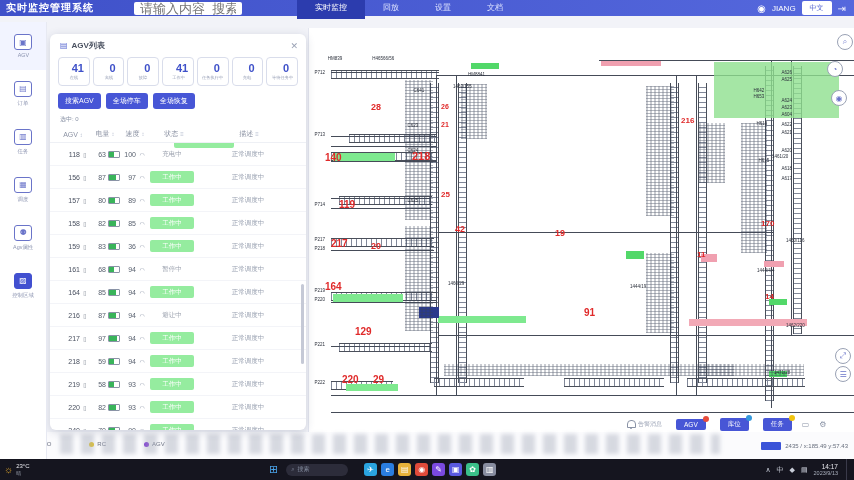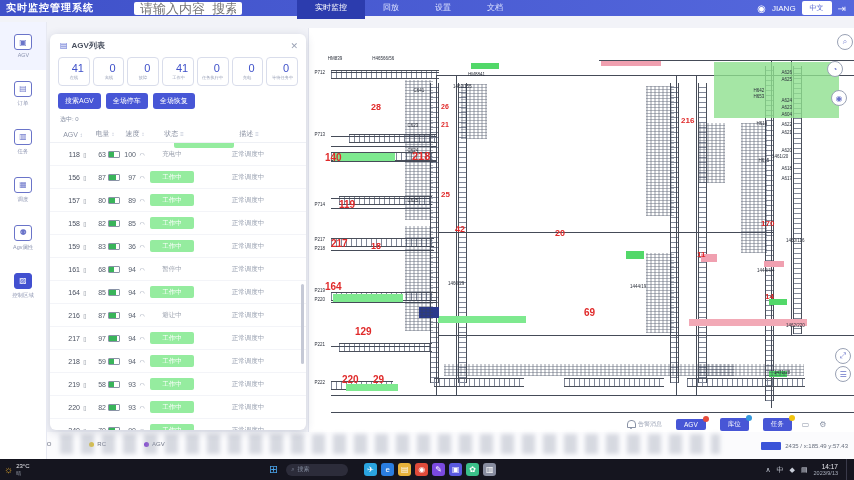--- a/index.html
+++ b/index.html
@@ -30,21 +30,21 @@
   
   #panel{position:absolute;left:50px;top:34px;width:256px;height:396px;background:#fff;border-radius:6px;
          box-shadow:0 2px 10px rgba(40,50,90,.18);z-index:15;overflow:hidden;}
   #panel-head{display:flex;align-items:center;padding:6px 8px 2px 10px;}
   #panel-title-icon{color:#4a5ccc;font-size:8px;margin-right:4px;}
   #panel-title{font-size:8px;color:#4a5160;font-weight:bold;}
   #panel-close{margin-left:auto;color:#9aa2b5;font-size:9px;cursor:pointer;}
   #stats{display:flex;gap:3px;padding:4px 8px 2px 8px;}
   .stat{width:30px;height:27px;border:1px solid #d9ddeb;border-radius:4px;display:flex;flex-direction:column;
         align-items:center;justify-content:center;}
-  .stat .v{font-size:11px;font-weight:normal;color:#3f51c9;line-height:11px;margin-left:8px;}
+  .stat .v{font-size:11px;font-weight:bold;color:#3f51c9;line-height:11px;margin-left:8px;}
   .stat .l{font-size:5px;color:#9aa2b8;transform:scale(.85);white-space:nowrap;}
   #pbuttons{display:flex;gap:5px;padding:5px 8px 2px 8px;}
   .pbtn{background:#4756d6;color:#fff;font-size:7px;border:0;border-radius:3px;padding:3px 7px;cursor:pointer;}
   #selected-text{font-size:6px;color:#8a93a6;padding:4px 10px 2px 10px;}
   
   #thead{display:flex;align-items:center;height:16px;padding:0 6px;color:#8b92a3;font-size:7px;border-bottom:1px solid #eef0f5;}
   .col-id{width:34px;text-align:center;}
   .col-bat{width:30px;text-align:center;}
   .col-spd{width:30px;text-align:center;}
   .col-st{width:48px;text-align:center;}
@@ -485,26 +485,26 @@
       <div class="mlabel" style="left: 472px; top: 148px;">A617</div>
       <div class="marker" style="left: 62px; top: 74px; font-size: 9px;">28</div>
       <div class="marker" style="left: 103px; top: 122px; font-size: 11px;">218</div>
       <div class="marker" style="left: 16px; top: 124px; font-size: 10px;">140</div>
       <div class="marker" style="left: 30px; top: 171px; font-size: 10px;">119</div>
       <div class="marker" style="left: 132px; top: 75px; font-size: 7px;">26</div>
       <div class="marker" style="left: 132px; top: 93px; font-size: 7px;">21</div>
       <div class="marker" style="left: 372px; top: 88px; font-size: 8px;">216</div>
       <div class="marker" style="left: 132px; top: 162px; font-size: 8px;">25</div>
       <div class="marker" style="left: 146px; top: 196px; font-size: 9px;">42</div>
-      <div class="marker" style="left: 246px; top: 200px; font-size: 9px;">20</div>
+      <div class="marker" style="left: 246px; top: 200px; font-size: 9px;">19</div>
       <div class="marker" style="left: 22px; top: 210px; font-size: 10px;">217</div>
-      <div class="marker" style="left: 62px; top: 213px; font-size: 9px;">18</div>
+      <div class="marker" style="left: 62px; top: 213px; font-size: 9px;">20</div>
       <div class="marker" style="left: 16px; top: 253px; font-size: 10px;">164</div>
       <div class="marker" style="left: 46px; top: 298px; font-size: 10px;">129</div>
-      <div class="marker" style="left: 275px; top: 279px; font-size: 10px;">69</div>
+      <div class="marker" style="left: 275px; top: 279px; font-size: 10px;">91</div>
       <div class="marker" style="left: 33px; top: 346px; font-size: 10px;">220</div>
       <div class="marker" style="left: 64px; top: 346px; font-size: 10px;">29</div>
       <div class="marker" style="left: 452px; top: 191px; font-size: 8px;">170</div>
       <div class="marker" style="left: 388px; top: 222px; font-size: 8px;">11</div>
       <div class="marker" style="left: 456px; top: 264px; font-size: 8px;">14</div>
       <div class="mapctl" style="left: 528px; top: 6px;">⌕</div>
       <div class="mapctl" style="left: 518px; top: 33px;">◔</div>
       <div class="mapctl" style="left: 522px; top: 62px;">◉</div>
       <div class="mapctl" style="left: 526px; top: 320px;">⤢</div>
       <div class="mapctl" style="left: 526px; top: 338px;">☰</div>

